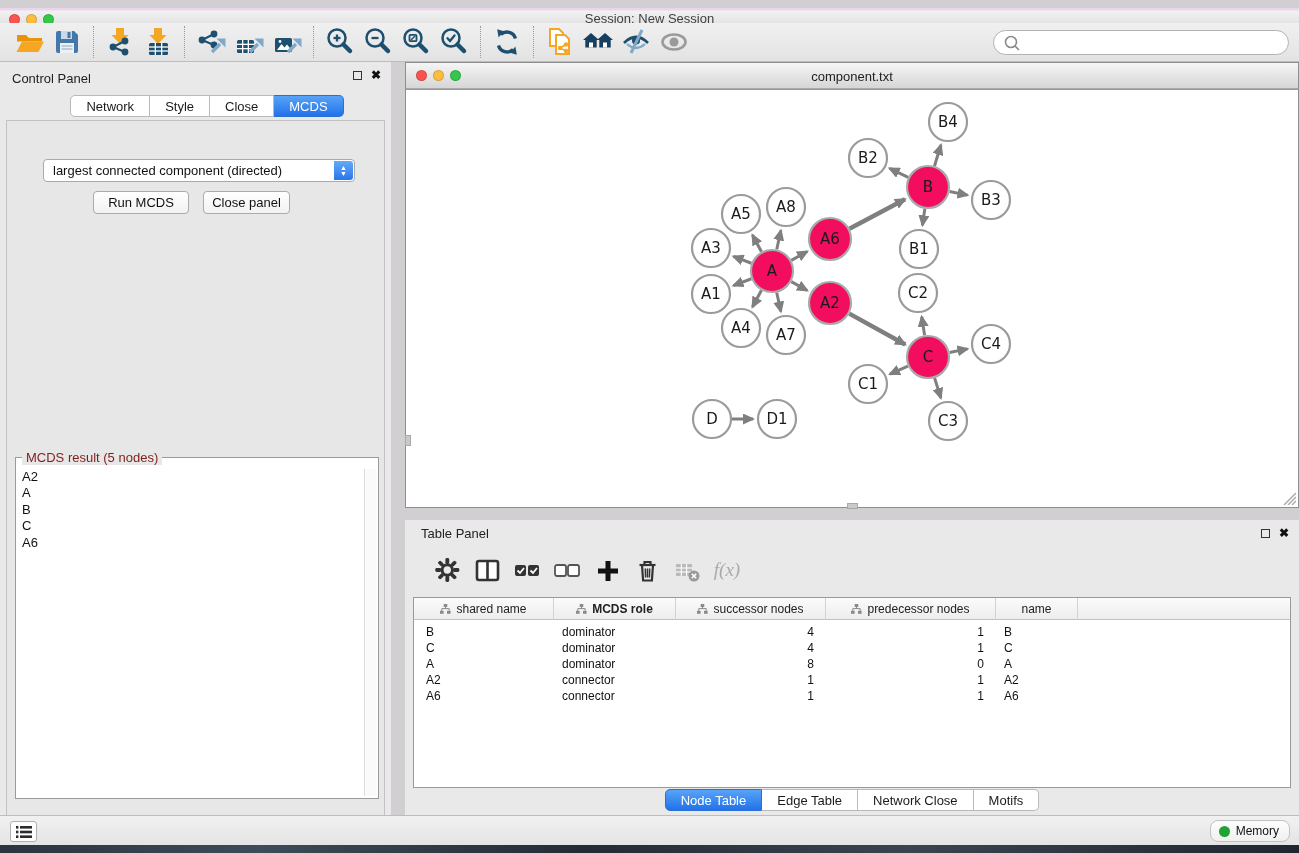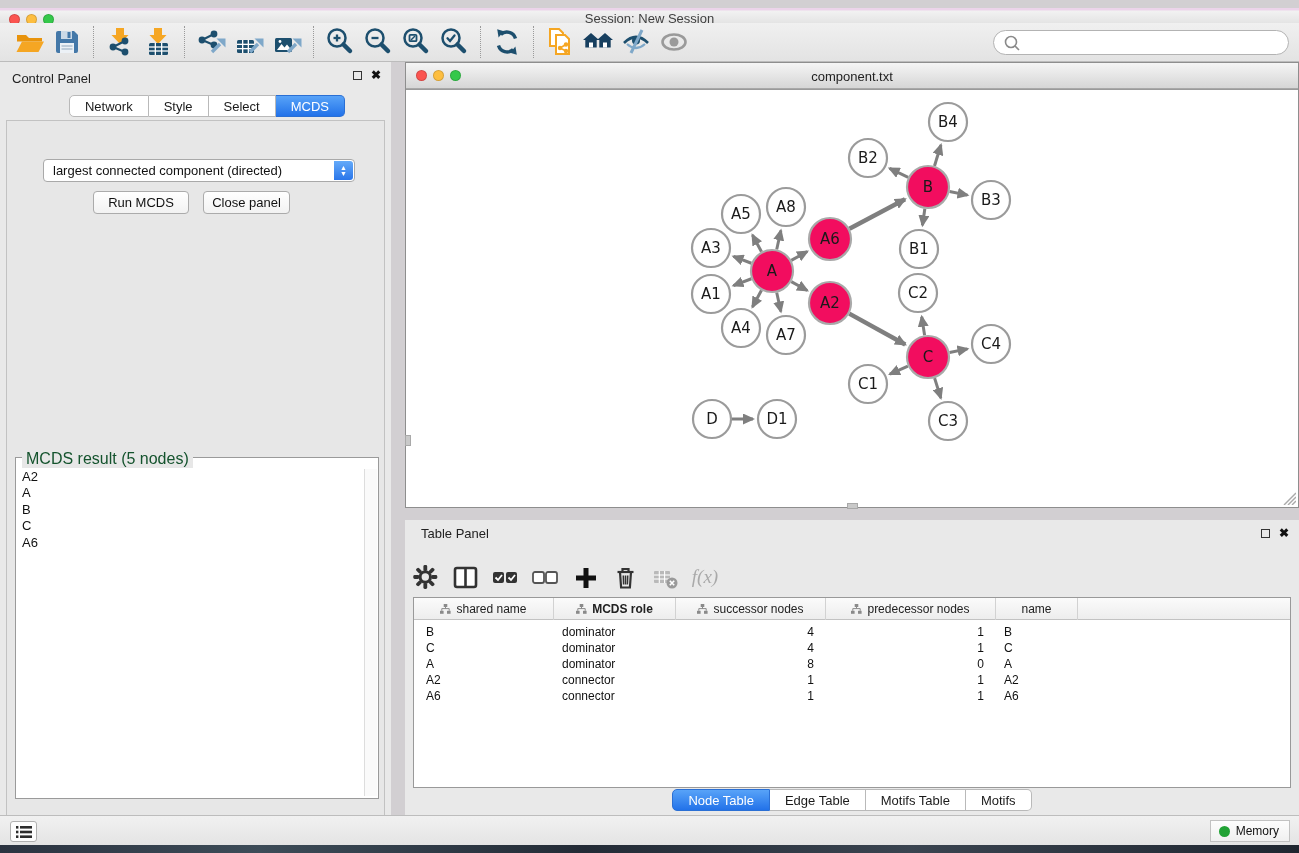--- a/index.html
+++ b/index.html
@@ -48,59 +48,59 @@
     display:flex; align-items:center; padding-left:9px; }
   #criterion .stepper { position:absolute; right:1px; top:1px; bottom:1px; width:19px; border-radius:0 3px 3px 0;
     background:linear-gradient(180deg,#64aaf9,#2a76ea); color:#fff; display:flex; flex-direction:column;
     align-items:center; justify-content:center; font-size:7px; line-height:6px; }
   .push-btn { position:absolute; height:23px; background:linear-gradient(180deg,#ffffff,#f2f2f2);
     border:1px solid #ababab; border-radius:4px; font-size:13px; color:#111; text-align:center; line-height:21px; }
   #run-btn { left:86px; top:70px; width:96px; }
   #close-btn { left:196px; top:70px; width:87px; }
   #result-box { position:absolute; left:8px; top:336px; width:364px; height:342px; background:#fff;
     border:1px solid #9a9a9a; }
-  #result-legend { position:absolute; left:6px; top:-8px; background:#e7e7e7; padding:0 4px; font-size:16px; color:#14532d; }
+  #result-legend { position:absolute; left:6px; top:-8px; background:#e7e7e7; padding:0 4px; font-size:13px; color:#7f1d1d; }
   #result-list { position:absolute; left:2px; top:11px; right:16px; bottom:2px; overflow:hidden; }
   .result-item { font-size:13px; color:#111; line-height:16.4px; padding-left:4px; }
   #result-scroll { position:absolute; right:1px; top:11px; bottom:2px; width:13px; background:#fafafa; border-left:1px solid #ddd; }
 
   
   #network-window { position:absolute; left:405px; top:62px; width:894px; height:446px;
     background:#fff; border:1px solid #8e8e8e; }
   #nw-titlebar { position:absolute; left:0; top:0; right:0; height:26px;
     background:linear-gradient(180deg,#f5f5f5,#d6d6d6); border-bottom:1px solid #a8a8a8; }
   #nw-titlebar .lights { left:10px; top:7px; }
   #nw-title { position:absolute; left:0; right:0; top:6px; text-align:center; font-size:13px; color:#222; }
   #nw-canvas { position:absolute; left:0; top:26px; right:0; bottom:0; background:#fff; border-top:1px solid #9a9a9a; }
   #graph-svg { position:absolute; left:0; top:0; }
   .canvas-notch { position:absolute; background:#c9c9c9; border:1px solid #a9a9a9; }
   #resize-grip { position:absolute; right:2px; bottom:2px; width:16px; height:16px; }
 
   
   #table-panel { position:absolute; left:405px; top:520px; width:894px; height:295px; background:#e9e9e9; }
   #tp-title { position:absolute; left:16px; top:6px; font-size:13px; color:#222; }
-  #tp-toolbar { position:absolute; left:0; top:26px; right:0; height:48px; display:flex; align-items:flex-end; }
+  #tp-toolbar { position:absolute; left:0; top:26px; right:0; height:48px; display:flex; align-items:center; padding-left:22px; }
   .tp-btn { width:40px; height:34px; display:flex; align-items:center; justify-content:center; }
   .fx-label { font-family:"Liberation Serif", serif; font-style:italic; font-size:19px; color:#a9a9a9; }
   #tp-table { position:absolute; left:8px; top:77px; width:878px; height:191px; background:#fff; border:1px solid #999; overflow:hidden; }
   #tp-head { position:absolute; left:0; top:0; right:0; height:22px;
     background:linear-gradient(180deg,#fbfbfb,#ededed); border-bottom:1px solid #c2c2c2; }
   .th-cell { position:absolute; top:0; height:22px; display:flex; align-items:center; justify-content:center;
     gap:5px; font-size:12px; color:#222; border-right:1px solid #d2d2d2; }
   .tbl-row { position:absolute; left:0; right:0; height:16px; }
   .td-cell { position:absolute; font-size:12px; color:#111; line-height:16px; white-space:nowrap; }
   #tp-tabs { position:absolute; left:0; right:0; top:269px; display:flex; justify-content:center; }
 
   
   #statusbar { position:absolute; left:0; top:815px; width:1299px; height:30px;
     background:linear-gradient(180deg,#f1f1f1,#e4e4e4); border-top:1px solid #bdbdbd; }
   #list-btn { position:absolute; left:10px; top:5px; width:27px; height:21px; background:#fdfdfd;
     border:1px solid #b0b0b0; border-radius:3px; display:flex; align-items:center; justify-content:center; }
   #memory-btn { position:absolute; right:9px; top:4px; height:22px; padding:0 10px 0 8px;
-    background:linear-gradient(180deg,#fdfdfd,#f0f0f0); border:1px solid #c2c2c2; border-radius:0;
+    background:linear-gradient(180deg,#fdfdfd,#f0f0f0); border:1px solid #c2c2c2; border-radius:8px;
     display:flex; align-items:center; gap:6px; font-size:12px; color:#111; }
   #memory-dot { width:11px; height:11px; border-radius:50%; background:#21a235; }
   #bottom-strip { position:absolute; left:0; top:845px; width:1299px; height:8px;
     background:linear-gradient(90deg,#2b3340,#3d4c58 20%,#232b36 45%,#3a4450 70%,#1f2630); }
 </style>
 </head>
 <body>
 
 <div id="titlebar">
   <div class="lights">
@@ -281,21 +281,21 @@
 
 <div id="control-panel">
   <div id="cp-title">Control Panel</div>
   <div class="panel-controls">
     <span class="float-box"></span>
     <span class="close-x">✖</span>
   </div>
   <div id="cp-tabs" class="seg-tabs">
       <div class="seg-tab">Network</div>
       <div class="seg-tab">Style</div>
-      <div class="seg-tab">Select</div>
+      <div class="seg-tab">Close</div>
       <div class="seg-tab active">MCDS</div>
     </div>
   <div id="cp-body">
     <div id="criterion">
       <span>largest connected component (directed)</span>
       <span class="stepper">
           <span>▲</span>
           <span>▼</span>
         </span>
     </div>
@@ -595,21 +595,21 @@
           <div class="td-cell" style="left: 140px; width: 122px; text-align: left; padding-left: 8px; padding-right: 0px;">connector</div>
           <div class="td-cell" style="left: 262px; width: 150px; text-align: right; padding-left: 0px; padding-right: 12px;">1</div>
           <div class="td-cell" style="left: 412px; width: 170px; text-align: right; padding-left: 0px; padding-right: 12px;">1</div>
           <div class="td-cell" style="left: 582px; width: 82px; text-align: left; padding-left: 8px; padding-right: 0px;">A6</div>
         </div>
       </div>
   </div>
   <div id="tp-tabs" class="seg-tabs">
       <div class="seg-tab active">Node Table</div>
       <div class="seg-tab">Edge Table</div>
-      <div class="seg-tab">Motifs Table</div>
+      <div class="seg-tab">Network Close</div>
       <div class="seg-tab">Motifs</div>
     </div>
 </div>
 
 <div id="statusbar">
   <div id="list-btn">
     <svg width="16" height="14" viewBox="0 0 16 14">
       <g fill="#2b2b2b">
         <rect x="0" y="1" width="2.4" height="2.6"></rect>
           <rect x="4" y="1" width="12" height="2.6"></rect>

